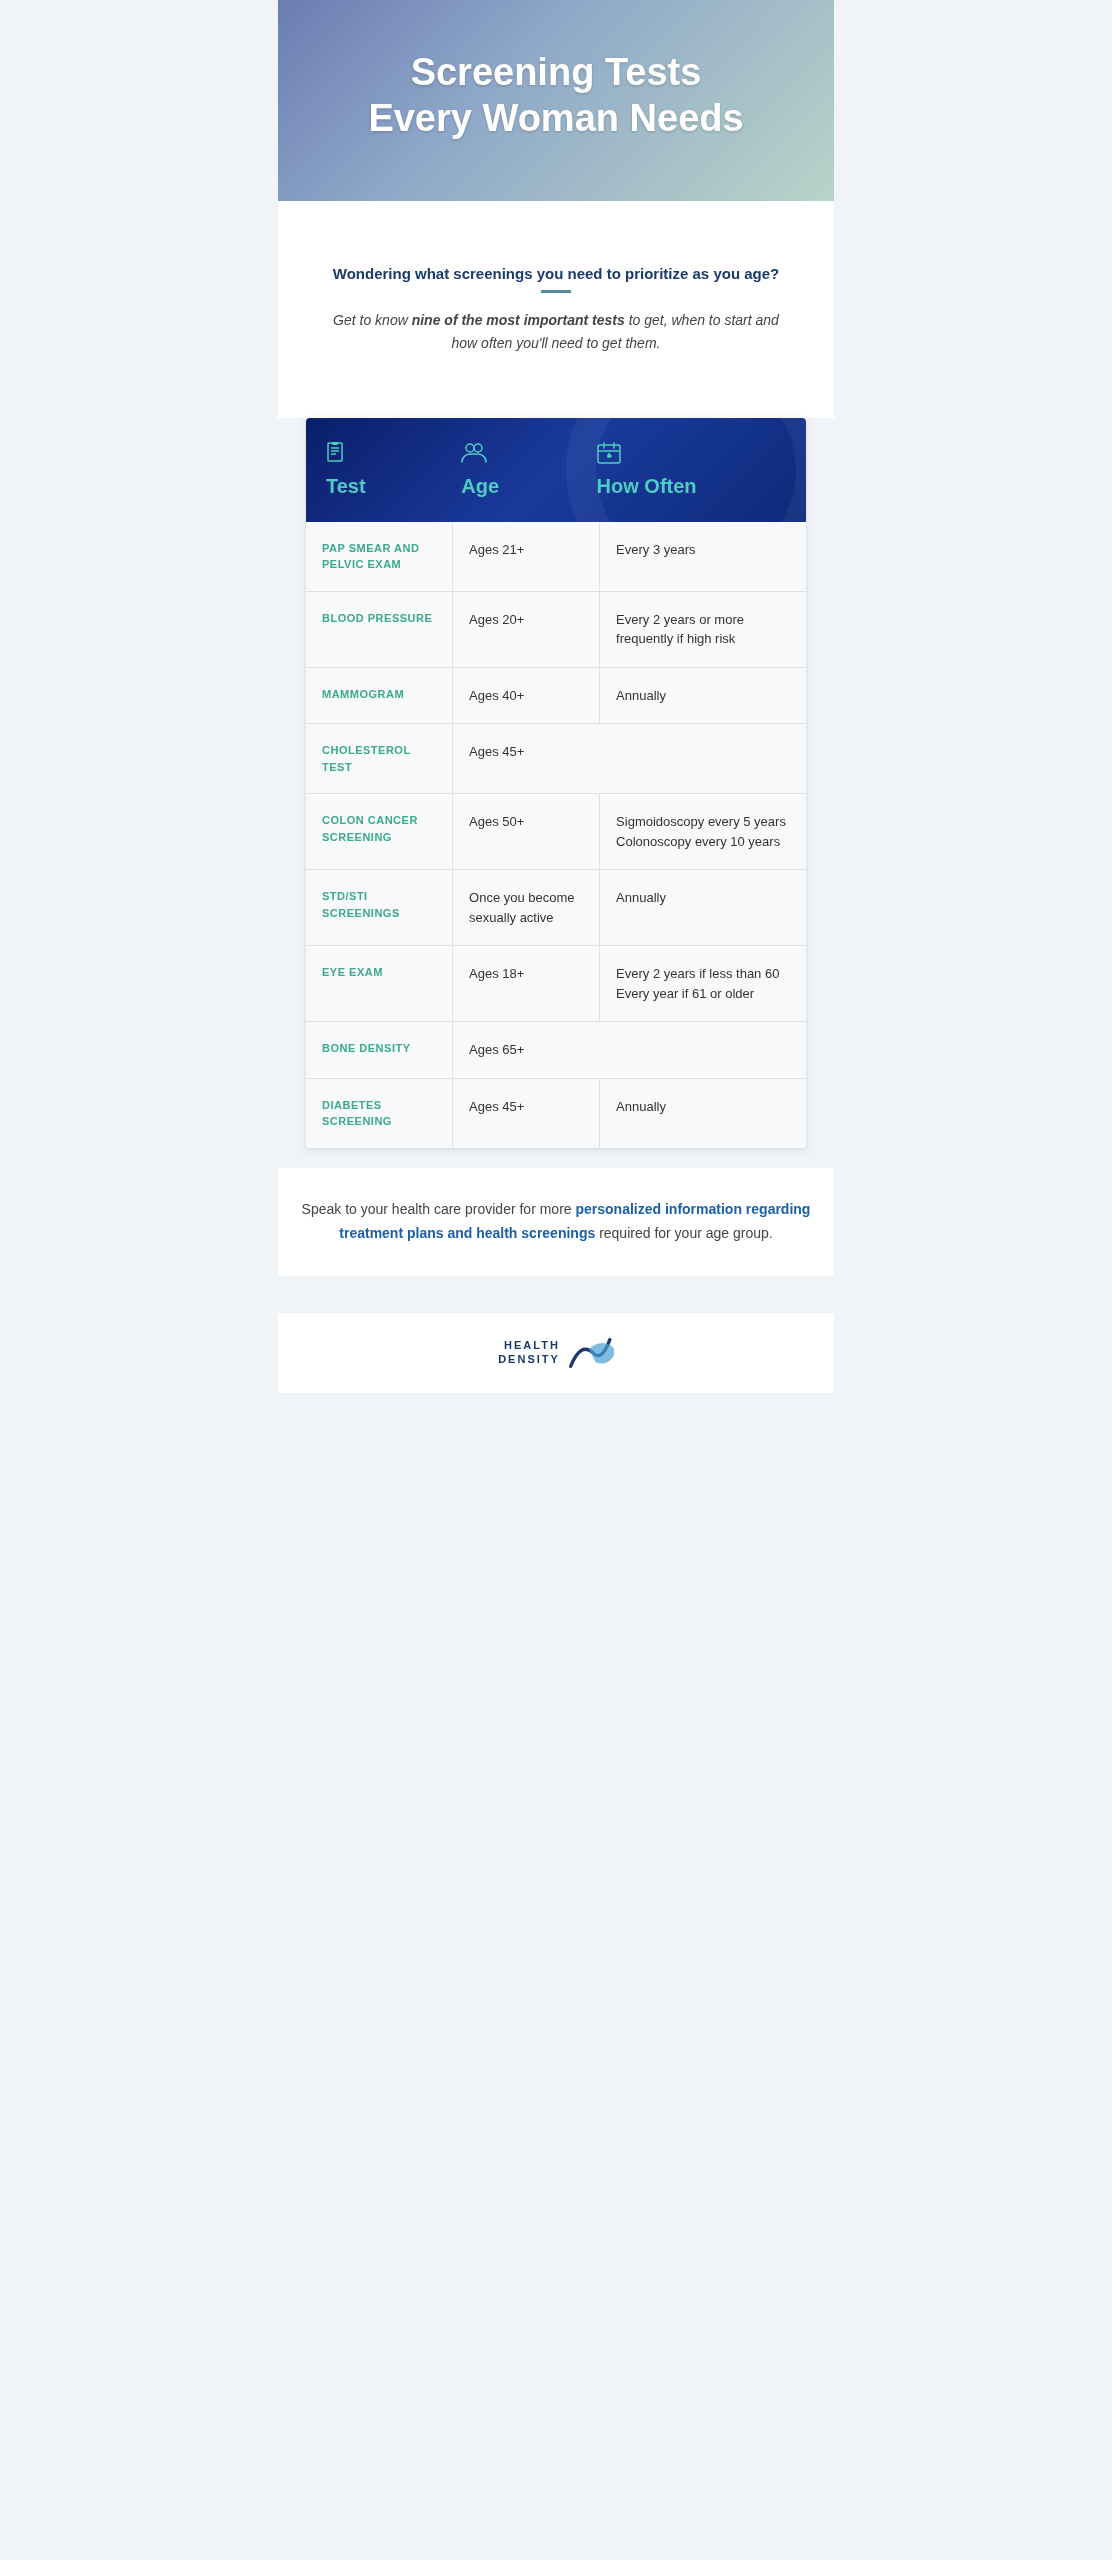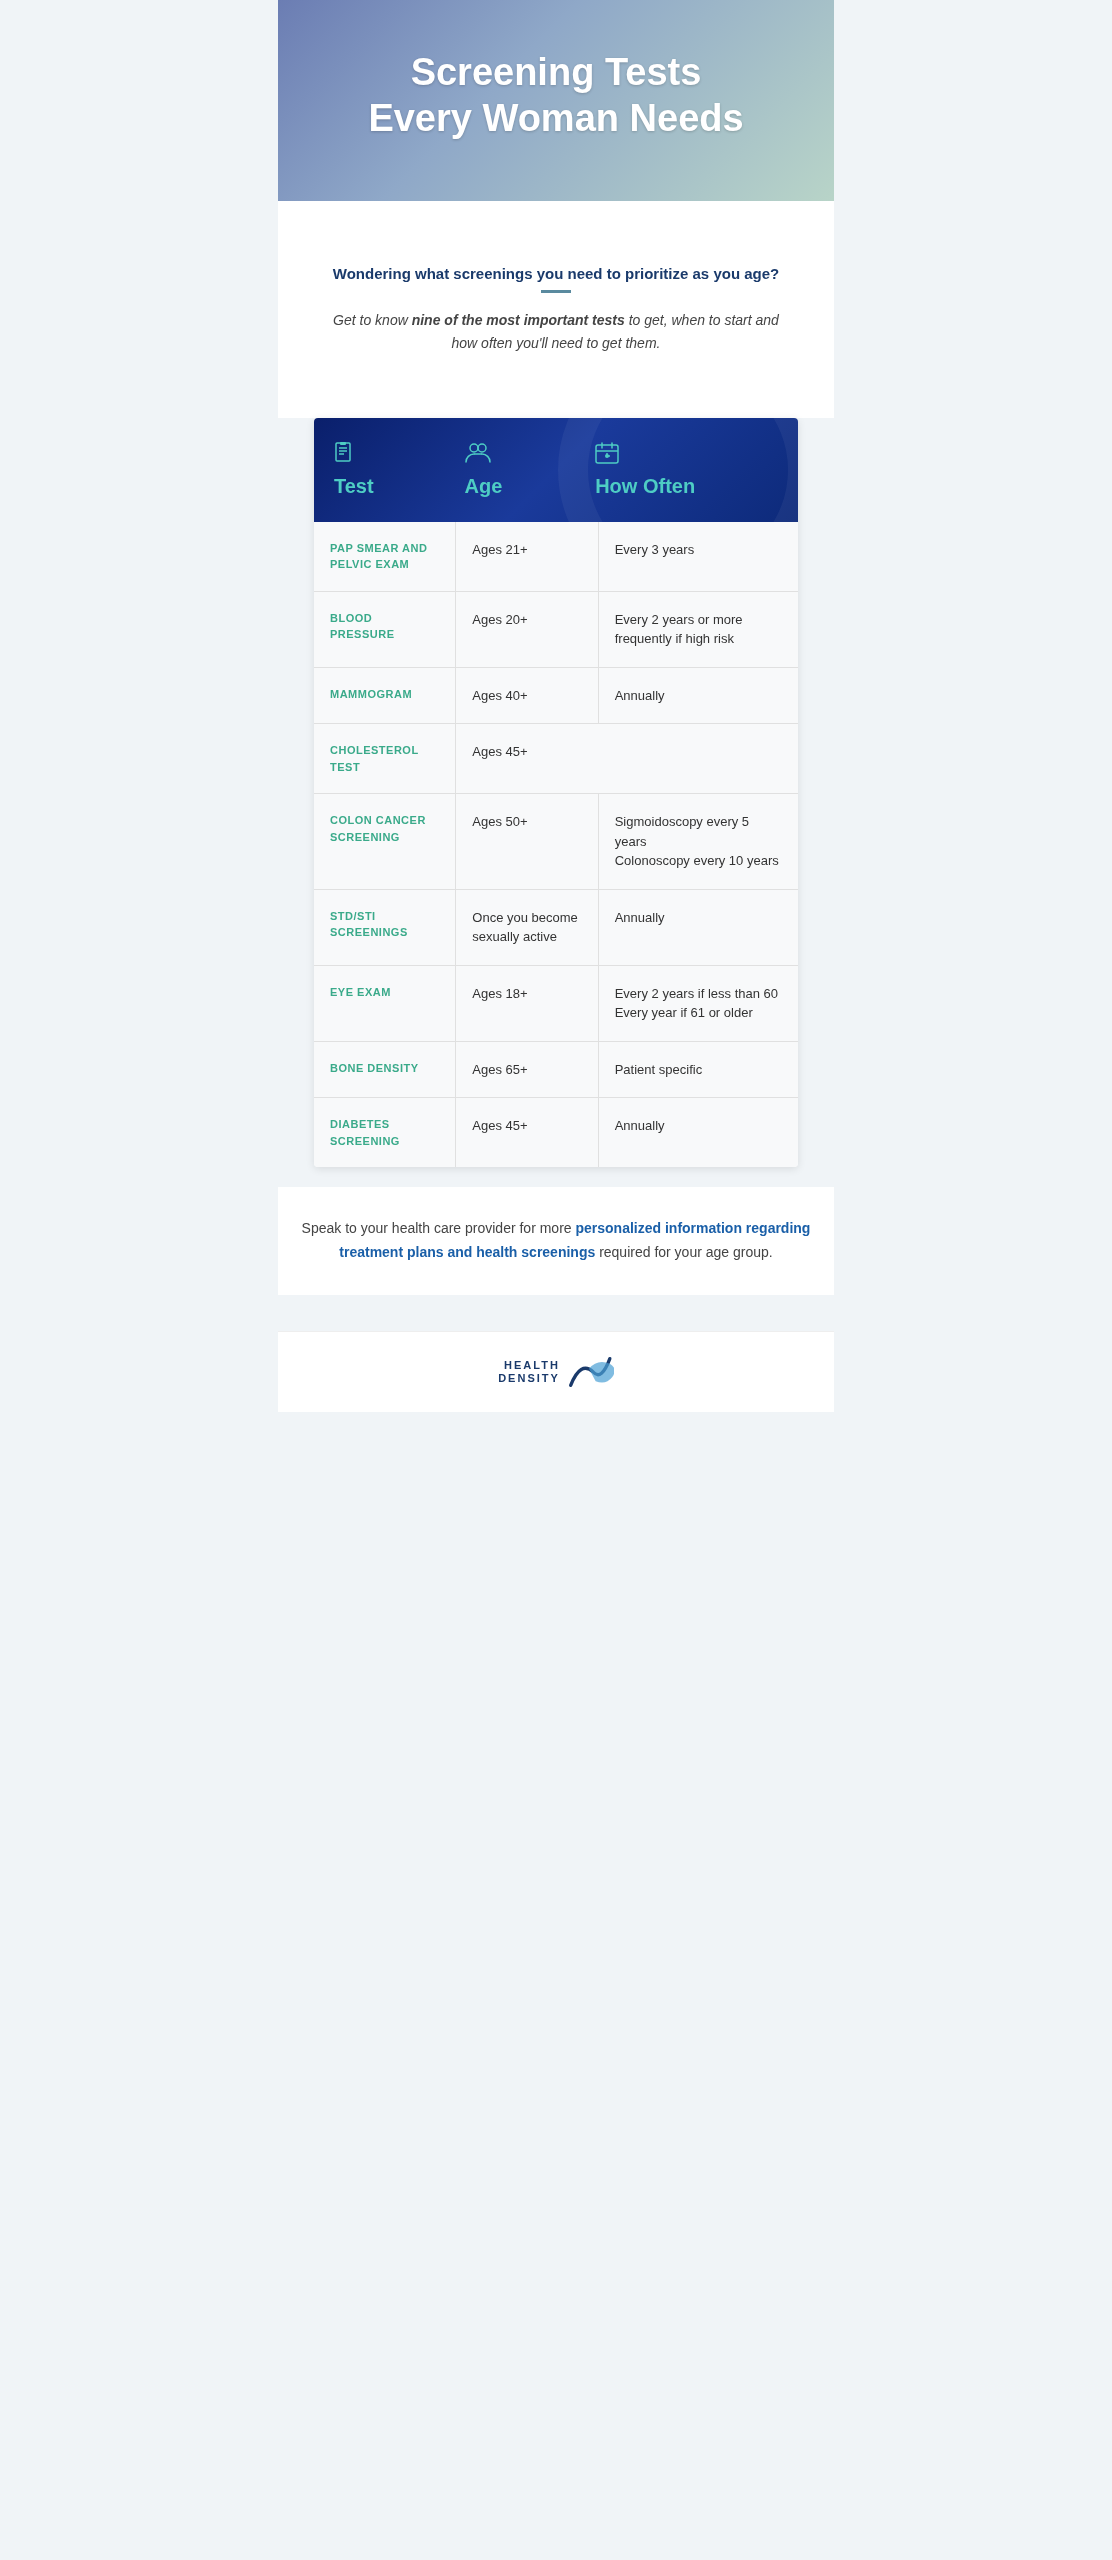--- a/index.html
+++ b/index.html
@@ -55,21 +55,21 @@
       font-style: italic;
     }
 
     .intro-text strong {
       font-weight: 700;
     }
 
     
     .table-container {
       background: white;
-      margin: 0 36px 20px;
+      margin: 0 28px 20px;
       border-radius: 4px;
       overflow: hidden;
       box-shadow: 0 2px 8px rgba(0,0,0,0.1);
     }
 
     .table-header {
       background: linear-gradient(135deg, #0a1f6b 0%, #1a3a9b 50%, #0d2a7a 100%);
       padding: 24px 20px;
       display: grid;
       grid-template-columns: 1fr 1fr 1.4fr;
@@ -292,21 +292,20 @@
       <div class="cell cell-frequency">Annually</div>
     </div>
       <div class="table-row">
       <div class="cell cell-test">EYE EXAM</div>
       <div class="cell cell-age">Ages 18+</div>
       <div class="cell cell-frequency">Every 2 years if less than 60<br>Every year if 61 or older</div>
     </div>
       <div class="table-row">
       <div class="cell cell-test">BONE DENSITY</div>
       <div class="cell cell-age">Ages 65+</div>
-      <div class="cell cell-frequency">Patient specific</div>
     </div>
       <div class="table-row">
       <div class="cell cell-test">DIABETES SCREENING</div>
       <div class="cell cell-age">Ages 45+</div>
       <div class="cell cell-frequency">Annually</div>
     </div>
     </div>
 </div>
 
 <div class="footer-text">

